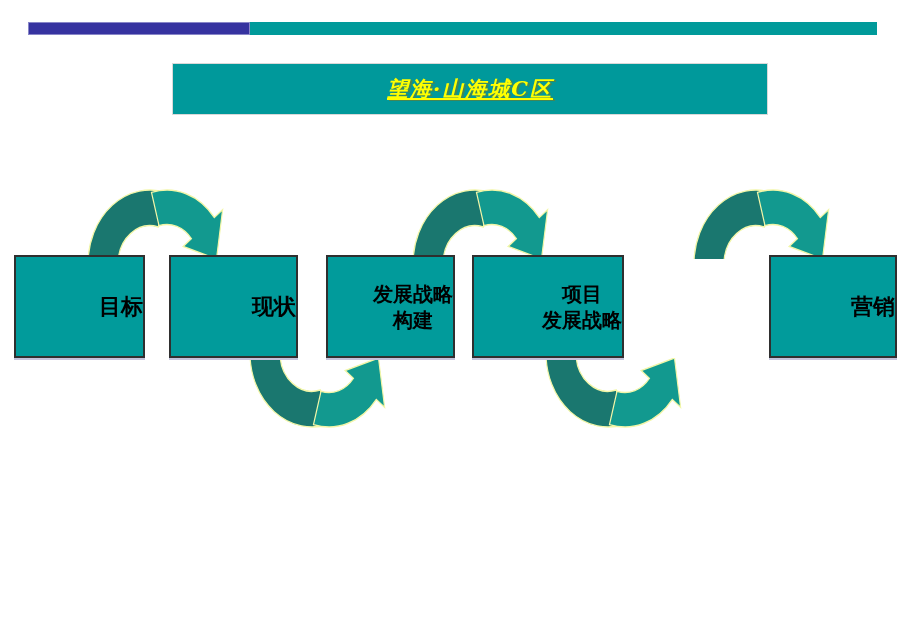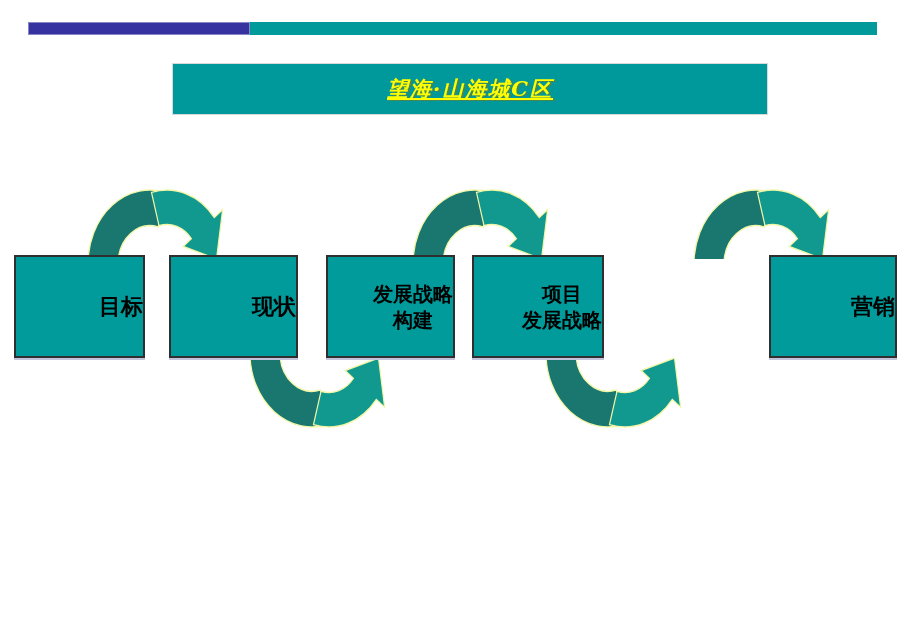--- a/index.html
+++ b/index.html
@@ -73,21 +73,21 @@
     font-family: "DejaVu Serif", serif;
     font-weight: bold;
     font-size: 22px;
     line-height: 1.3;
     white-space: pre-line;
     z-index: 2;
   }
   .box-0 { left: 14px;  width: 131px; }
   .box-1 { left: 169px; width: 129px; }
   .box-2 { left: 326px; width: 129px; font-size: 20px; }
-  .box-3 { left: 472px; width: 132px; font-size: 20px; }
+  .box-3 { left: 472px; width: 152px; font-size: 20px; }
   .box-4 { left: 620px; width: 128px; font-size: 20px; }
   .box-5 { left: 769px; width: 128px; }
 
   
   .arc {
     position: absolute;
     width: 180px;
     height: 88px;
     z-index: 1;
   }

